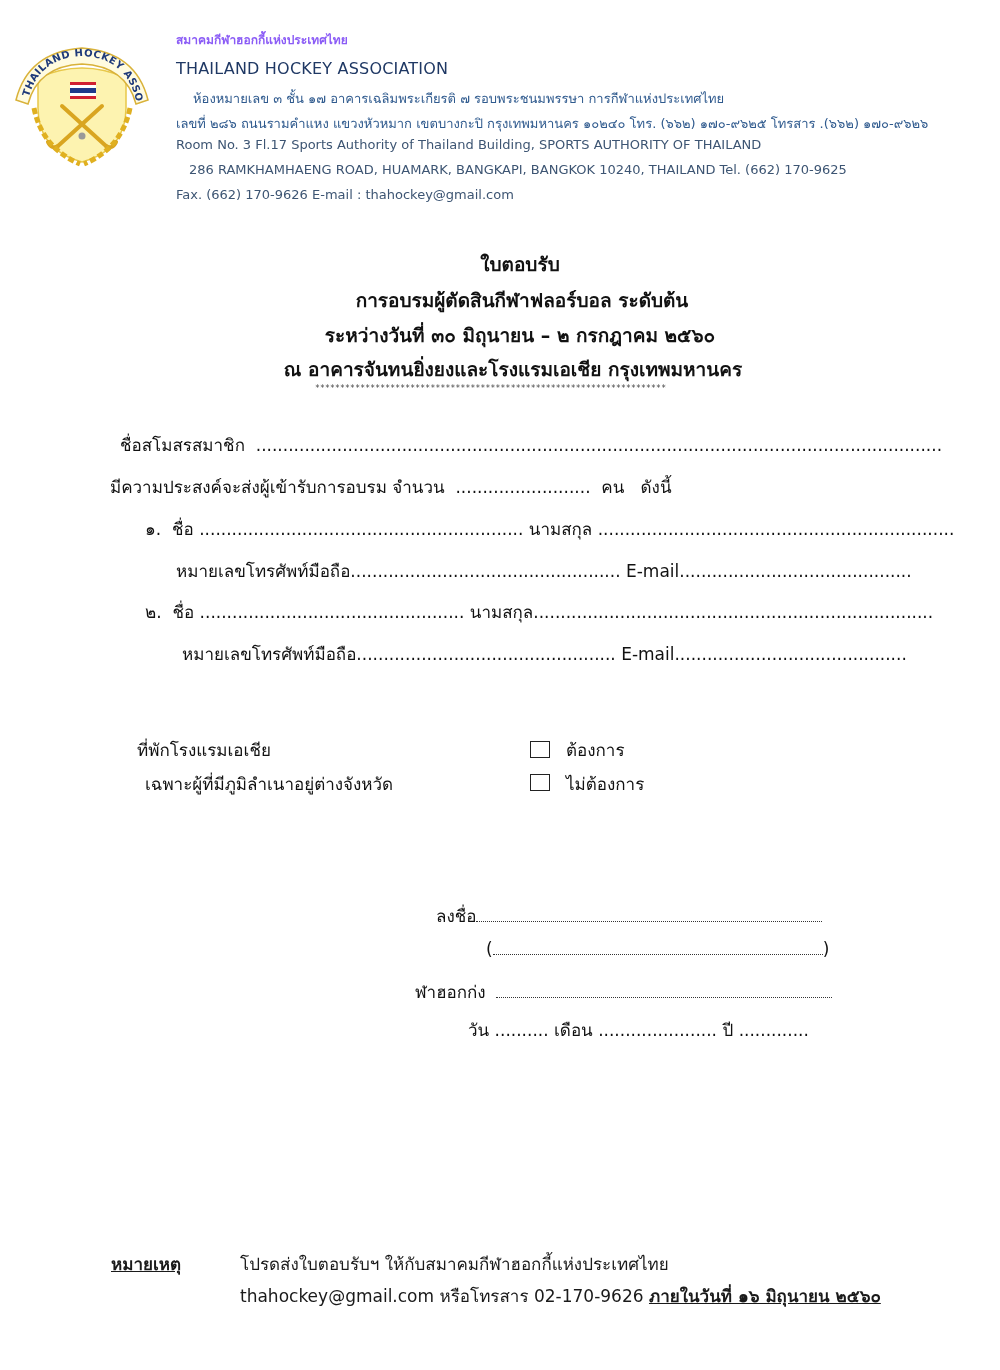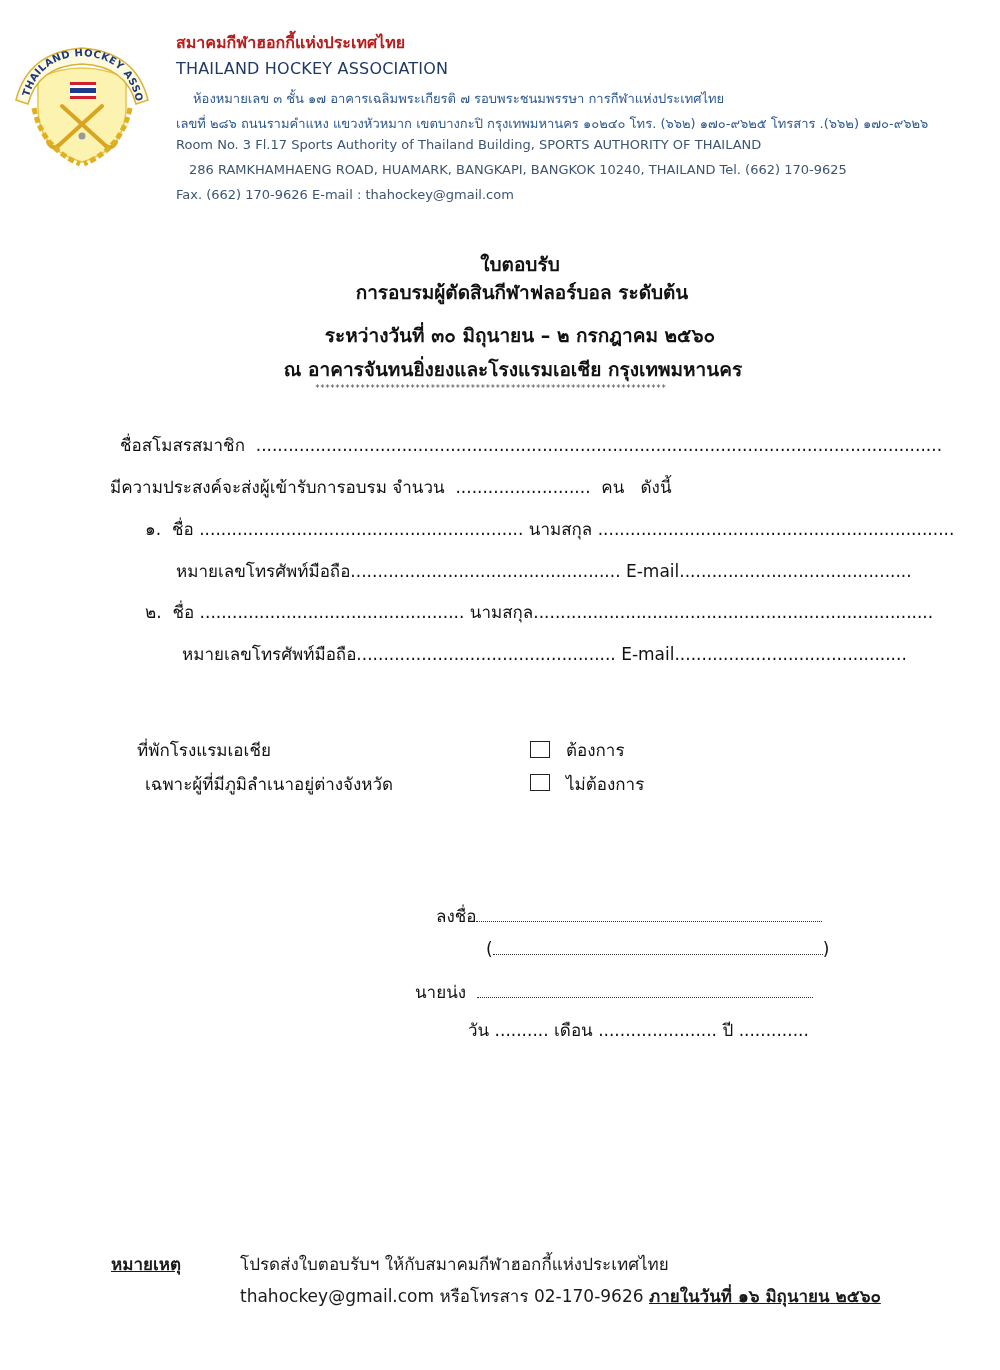--- a/index.html
+++ b/index.html
@@ -2,35 +2,35 @@
 <html><head>
 <meta charset="utf-8">
 <style>
   html, body { margin: 0; padding: 0; background: #ffffff; }
   body { width: 1000px; height: 1370px; position: relative; overflow: hidden;
          font-family: "DejaVu Sans", sans-serif; color: #1a1a1a; }
   .abs { position: absolute; white-space: nowrap; }
 
   
   .logo { left: 8px; top: 38px; width: 148px; height: 132px; }
-  .org-th { left: 176px; top: 30px; font-size: 16px; font-weight: bold; color: #b91c1c; }
+  .org-th { left: 176px; top: 30px; font-size: 12px; font-weight: bold; color: #8b5cf6; }
   .org-en { left: 176px; top: 59px; font-size: 16px; color: #1f3864; letter-spacing: 0.2px; }
   .addr { font-size: 13px; color: #2f5a8e; }
   .addr1 { left: 176px; top: 88px; margin-left: 17px; }
   .addr2 { left: 176px; top: 113px; }
   .en-addr { font-size: 13px; color: #3d5573; }
   .en1 { left: 176px; top: 137px; }
   .en2 { left: 176px; top: 162px; margin-left: 13px; }
   .en3 { left: 176px; top: 187px; }
   .en3 .email { font-size: 13px; }
 
   
   .title { left: 0; width: 1000px; text-align: center; font-weight: bold; font-size: 19px; color: #111; }
   .t1 { top: 249px; padding-left: 40px; box-sizing: border-box; }
-  .t2 { top: 277px; padding-left: 44px; box-sizing: border-box; }
+  .t2 { top: 285px; padding-left: 44px; box-sizing: border-box; }
   .t3 { top: 320px; padding-left: 40px; box-sizing: border-box; }
   .t4 { top: 354px; padding-left: 26px; box-sizing: border-box; }
   .stars { left: 315px; top: 384px; font-size: 8px; letter-spacing: 0.2px; color: #444; font-family: "DejaVu Sans Mono", monospace; }
 
   
   .f { font-size: 17px; color: #111; }
   .dots { color: #111; letter-spacing: 0px; }
   .l1 { left: 110px; top: 431px; margin-left: 10px; }
   .l2 { left: 110px; top: 473px; }
   .l3 { left: 145px; top: 515px; }
@@ -151,21 +151,21 @@
 <div class="abs f o1">ต้องการ</div>
 <div class="abs f o2">ไม่ต้องการ</div>
 
 <div class="abs f s1">
   <span>ลงชื่อ</span><span class="dashfill" style="width:346px"></span>
 </div>
 <div class="abs f s2">
   <span>(</span><span class="dashfill" style="width:330px"></span><span>)</span>
 </div>
 <div class="abs f s3">
-  <span>นายน่ง</span>&nbsp;&nbsp;<span class="dashfill" style="width:336px"></span>
+  <span>ฬาฮอกก่ง</span>&nbsp;&nbsp;<span class="dashfill" style="width:336px"></span>
 </div>
 <div class="abs f s4">
   <span>วัน</span>
   <span class="dots">..........</span>
   <span>เดือน</span>
   <span class="dots">......................</span>
   <span>ปี</span>
   <span class="dots">.............</span>
 </div>
 

